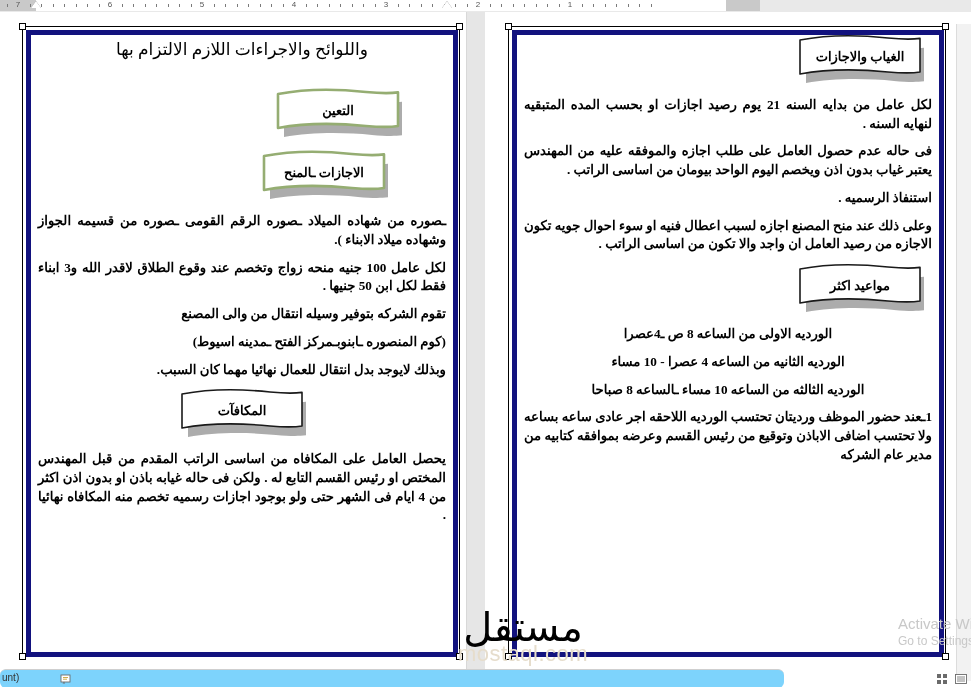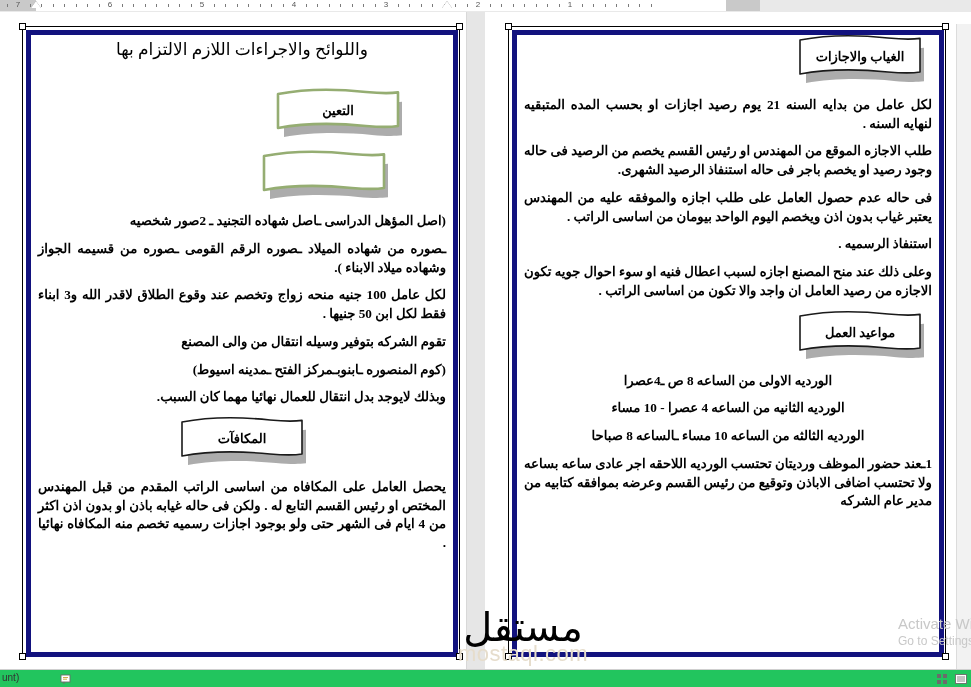--- a/index.html
+++ b/index.html
@@ -207,23 +207,24 @@
     text-align: left;
     color: #c8c8c8;
   }
   .wm-activate .l1 { font-family:"Liberation Sans",sans-serif; font-size:15px; line-height:19px; white-space:nowrap; }
   .wm-activate .l2 { font-family:"Liberation Sans",sans-serif; font-size:12px; line-height:17px; white-space:nowrap; }
 
   
   #statusbar {
     position: absolute;
     left: 0; top: 669px;
-    width: 971px; height: 18px;
-    background: #22c55e;
+    width: 784px; height: 18px;
+    background: #7dd3fc;
     border-top: 1px solid #cfcfcf;
+    border-radius: 6px;
   }
   #statusbar .sb-left {
     position: absolute; left: 2px; top: 2px;
     font-family: "Liberation Sans", sans-serif;
     font-size: 10px; color: #333;
     direction: ltr; white-space: nowrap;
   }
   .sb-icon {
     position: absolute;
     top: 3px;
@@ -339,22 +340,22 @@
           </div>
           <div class="banner" style="margin-right: 58px;">
   <svg viewBox="0 0 128 56" width="128" height="56" aria-hidden="true">
     <g transform="translate(6,9)">
       <path d="M4,6 C30,1 64,1 92,4 C106,5.4 116,5.6 124,4.4 L124,38 C116,39.4 106,39.2 92,38 C64,35.2 30,35.2 4,40 Z" fill="#8c8c8c" opacity="0.72"></path>
     </g>
     <g transform="translate(0,0)">
       <path d="M4,6 C30,1 64,1 92,4 C106,5.4 116,5.6 124,4.4 L124,38 C116,39.4 106,39.2 92,38 C64,35.2 30,35.2 4,40 Z" fill="#ffffff" stroke="#95ad72" stroke-width="2.6" stroke-linejoin="round" stroke-linecap="round"></path>
     </g>
   </svg>
+            <div class="btext">الاجازات ـالمنح</div>
           </div>
-          <div class="p">(اصل المؤهل الدراسى ـاصل شهاده التجنيد ـ 2صور شخصيه</div>
           <div class="p">ـصوره من شهاده الميلاد ـصوره الرقم القومى ـصوره من قسيمه الجواز وشهاده ميلاد الابناء ).</div>
           <div class="p">لكل عامل 100 جنيه منحه زواج وتخصم عند وقوع الطلاق لاقدر الله و3 ابناء فقط لكل ابن 50 جنيها .</div>
           <div class="p">تقوم الشركه بتوفير وسيله انتقال من والى المصنع</div>
           <div class="p">(كوم المنصوره ـابنوبـمركز الفتح ـمدينه اسيوط)</div>
           <div class="p">وبذلك لايوجد بدل انتقال للعمال نهائيا مهما كان السبب.</div>
           <div class="banner mid" style="margin-right: auto; margin-left: auto;">
   <svg viewBox="0 0 128 56" width="128" height="56" aria-hidden="true">
     <g transform="translate(6,9)">
       <path d="M4,6 C30,1 64,1 92,4 C106,5.4 116,5.6 124,4.4 L124,38 C116,39.4 106,39.2 92,38 C64,35.2 30,35.2 4,40 Z" fill="#8c8c8c" opacity="0.72"></path>
     </g>
@@ -386,34 +387,33 @@
     <g transform="translate(6,9)">
       <path d="M4,6 C30,1 64,1 92,4 C106,5.4 116,5.6 124,4.4 L124,38 C116,39.4 106,39.2 92,38 C64,35.2 30,35.2 4,40 Z" fill="#8c8c8c" opacity="0.72"></path>
     </g>
     <g transform="translate(0,0)">
       <path d="M4,6 C30,1 64,1 92,4 C106,5.4 116,5.6 124,4.4 L124,38 C116,39.4 106,39.2 92,38 C64,35.2 30,35.2 4,40 Z" fill="#ffffff" stroke="#1a1a1a" stroke-width="1.6" stroke-linejoin="round" stroke-linecap="round"></path>
     </g>
   </svg>
             <div class="btext">الغياب والاجازات</div>
           </div>
           <div class="p">لكل عامل من بدايه السنه 21 يوم رصيد اجازات او بحسب المده المتبقيه لنهايه السنه .</div>
-          <div class="p">طلب الاجازه الموقع من المهندس او رئيس القسم يخصم من الرصيد فى حاله وجود رصيد او يخصم باجر فى حاله استنفاذ الرصيد الشهرى.</div>
           <div class="p">فى حاله عدم حصول العامل على طلب اجازه والموفقه عليه من المهندس يعتبر غياب بدون اذن ويخصم اليوم الواحد بيومان من اساسى الراتب .</div>
           <div class="p">استنفاذ الرسميه .</div>
           <div class="p">وعلى ذلك عند منح المصنع اجازه لسبب اعطال فنيه او سوء احوال جويه تكون الاجازه من رصيد العامل ان واجد والا تكون من اساسى الراتب .</div>
           <div class="banner" style="margin-right: 8px;">
   <svg viewBox="0 0 128 56" width="128" height="56" aria-hidden="true">
     <g transform="translate(6,9)">
       <path d="M4,6 C30,1 64,1 92,4 C106,5.4 116,5.6 124,4.4 L124,38 C116,39.4 106,39.2 92,38 C64,35.2 30,35.2 4,40 Z" fill="#8c8c8c" opacity="0.72"></path>
     </g>
     <g transform="translate(0,0)">
       <path d="M4,6 C30,1 64,1 92,4 C106,5.4 116,5.6 124,4.4 L124,38 C116,39.4 106,39.2 92,38 C64,35.2 30,35.2 4,40 Z" fill="#ffffff" stroke="#1a1a1a" stroke-width="1.6" stroke-linejoin="round" stroke-linecap="round"></path>
     </g>
   </svg>
-            <div class="btext">مواعيد العمل</div>
+            <div class="btext">مواعيد اكثر</div>
           </div>
           <div class="p center">الورديه الاولى من الساعه  8 ص ـ4عصرا</div>
           <div class="p center">الورديه الثانيه من الساعه  4 عصرا - 10 مساء</div>
           <div class="p center">الورديه الثالثه من الساعه  10 مساء ـالساعه 8 صباحا</div>
           <div class="p">1ـعند حضور الموظف ورديتان تحتسب الورديه اللاحقه اجر عادى ساعه بساعه ولا تحتسب اضافى الاباذن وتوقيع من رئيس القسم وعرضه بموافقه كتابيه من مدير عام الشركه</div>
         </div>
     </div>
   </div>
 
   <div class="vscroll"></div>

